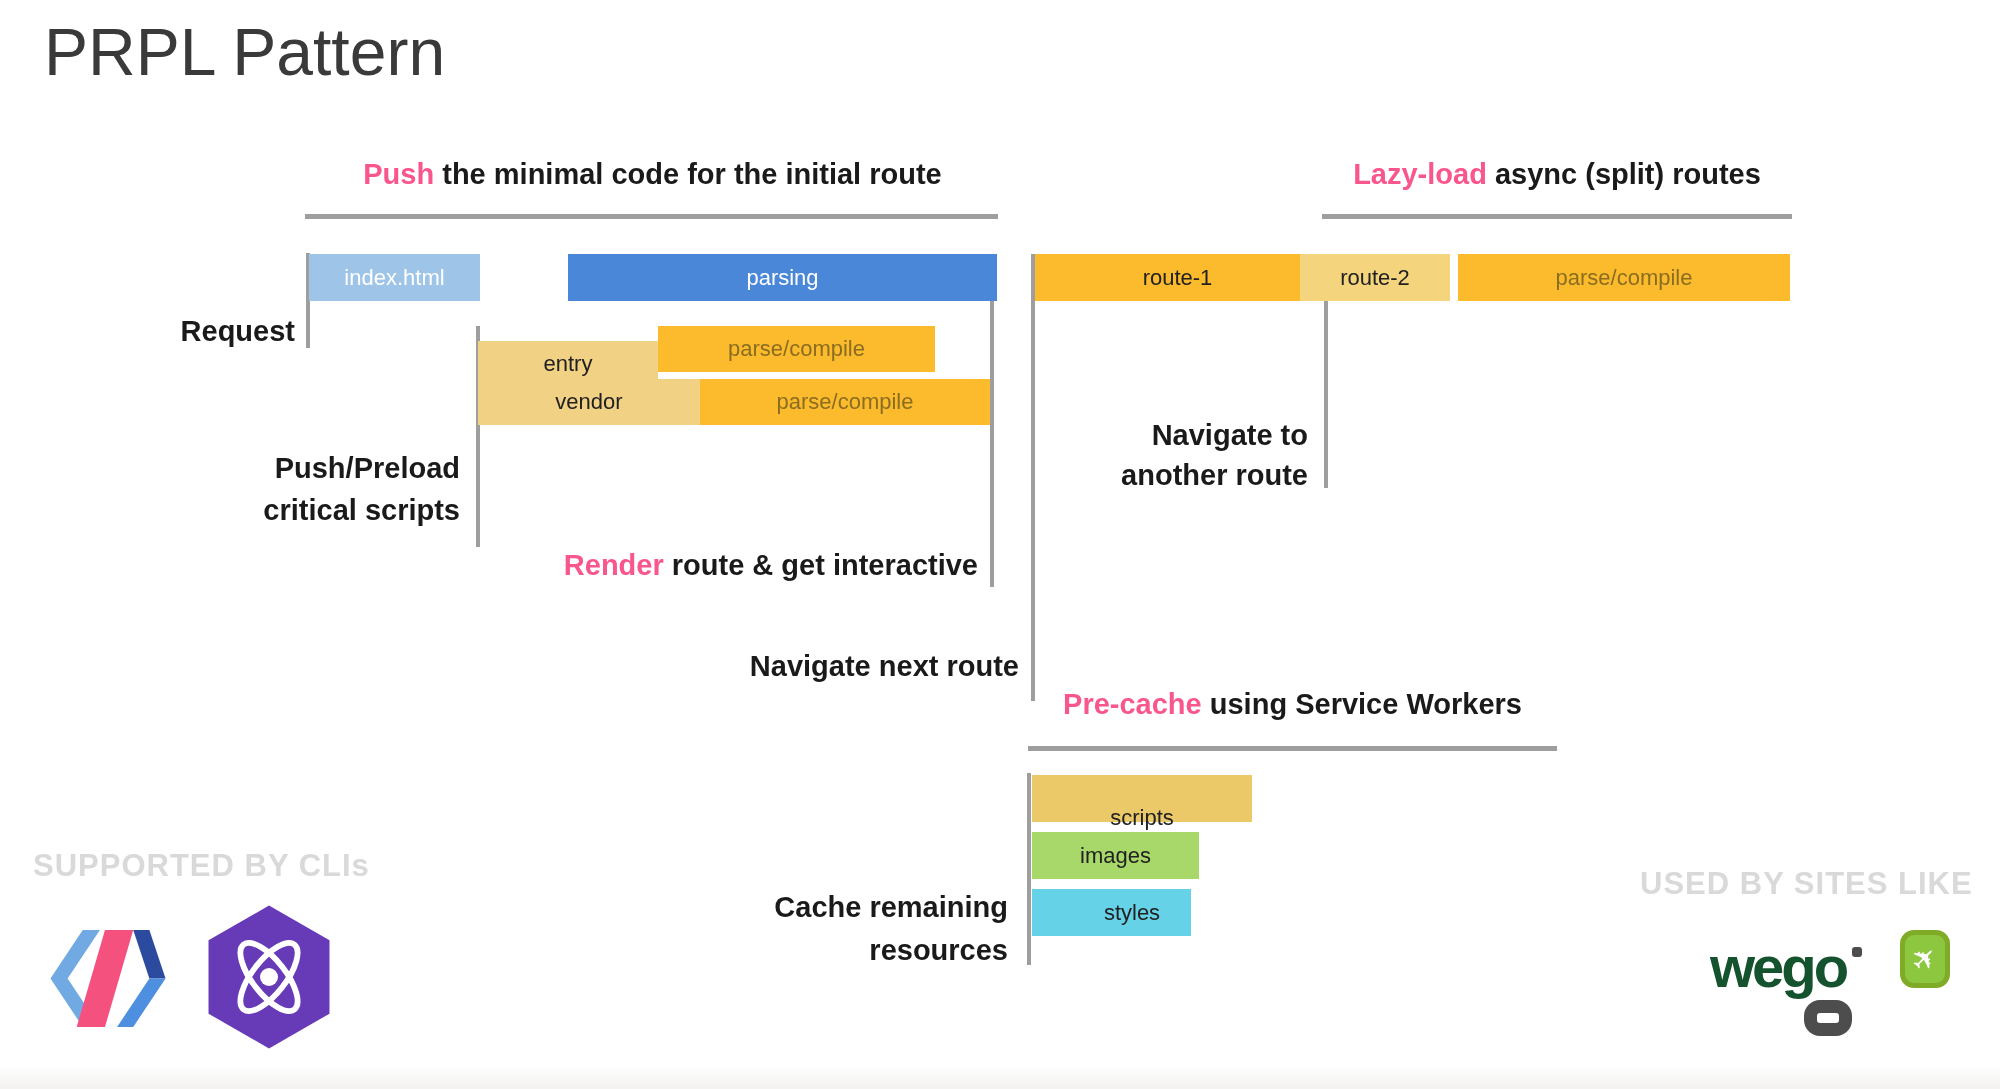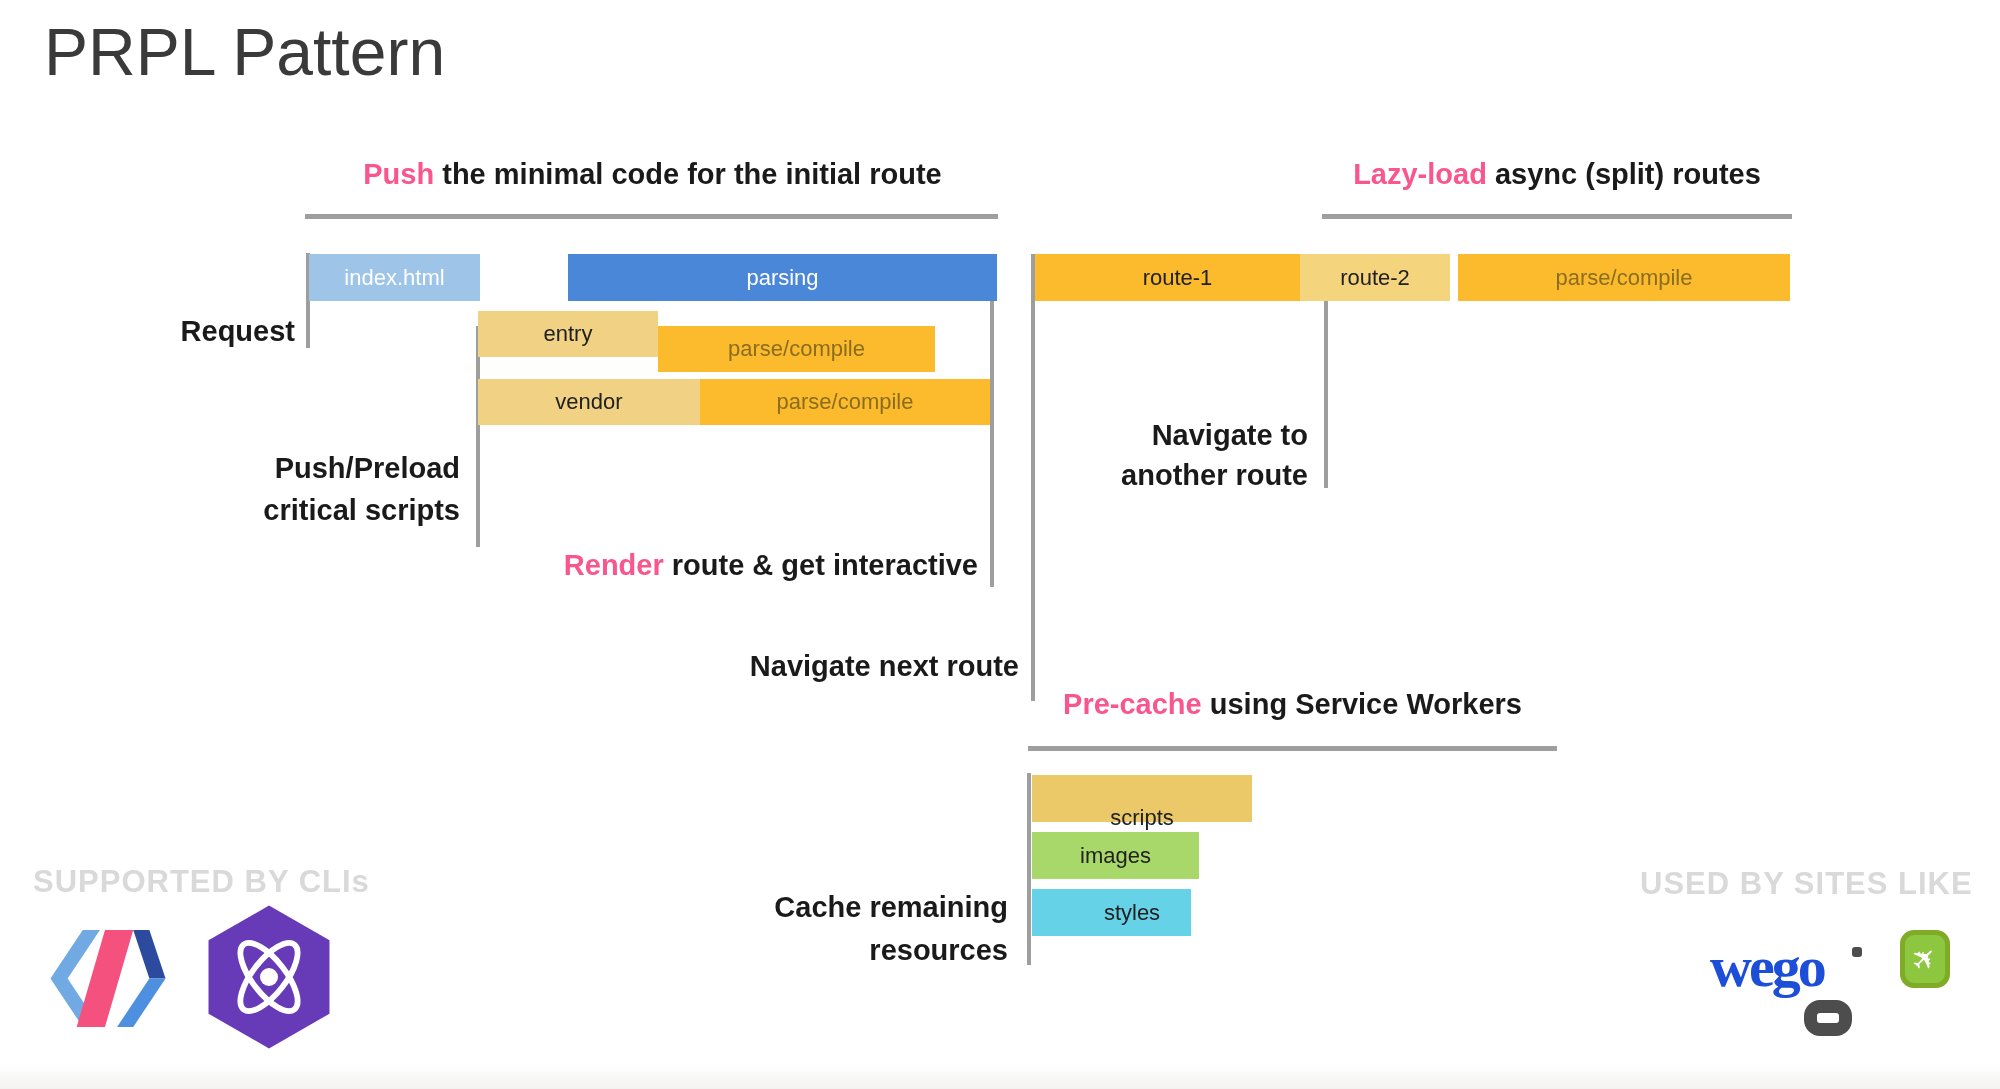--- a/index.html
+++ b/index.html
@@ -67,21 +67,21 @@
   </div>
   <div class="bar" style="left: 1300px; top: 254px; width: 150px; background-color: rgb(245, 212, 126); align-items: center;">
     <span style="color: rgb(33, 33, 33);">route-2</span>
   </div>
   <div class="bar" style="left: 1458px; top: 254px; width: 332px; background-color: rgb(252, 187, 45);">
     <span style="color: rgb(138, 109, 32);">parse/compile</span>
   </div>
 
   <div class="biglabel right" style="left:95px;width:200px;top:315px;">Request</div>
 
-  <div class="bar" style="left: 478px; top: 311px; width: 180px; height: 46px; background-color: rgb(241, 209, 131);">
+  <div class="bar" style="left: 478px; top: 341px; width: 180px; height: 46px; background-color: rgb(241, 209, 131);">
     <span style="color: rgb(33, 33, 33);">entry</span>
   </div>
   <div class="bar" style="left: 658px; top: 326px; width: 277px; height: 46px; background-color: rgb(252, 187, 45);">
     <span style="color: rgb(138, 109, 32);">parse/compile</span>
   </div>
   <div class="bar" style="left: 478px; top: 379px; width: 222px; height: 46px; background-color: rgb(241, 209, 131);">
     <span style="color: rgb(33, 33, 33);">vendor</span>
   </div>
   <div class="bar" style="left: 700px; top: 379px; width: 290px; height: 46px; background-color: rgb(252, 187, 45);">
     <span style="color: rgb(138, 109, 32);">parse/compile</span>
@@ -116,21 +116,21 @@
   </div>
   <div class="bar" style="left: 1032px; top: 889px; width: 118px; background-color: rgb(102, 210, 231); padding-left: 41px;">
     <span style="color: rgb(33, 33, 33);">styles</span>
   </div>
 
   <div class="biglabel right" style="left:720px;width:288px;top:886px;line-height:43px;">
     <div>Cache remaining</div>
     <div>resources</div>
   </div>
 
-  <div class="muted" style="left: 33px; top: 848px; color: rgb(217, 217, 217); margin-top: 16px;">SUPPORTED BY CLIs</div>
+  <div class="muted" style="left: 33px; top: 848px; color: rgb(217, 217, 217);">SUPPORTED BY CLIs</div>
   <div class="muted right" style="left: 1640px; width: 322px; top: 866px; color: rgb(217, 217, 217);">USED BY SITES LIKE</div>
 
   <div class="logo" style="left:38px;top:926px;width:140px;height:106px;">
     <svg width="140" height="106" viewBox="0 0 130 105">
       <polygon points="40,4 8,52 40,100 57,100 25,52 57,4" fill="#71A9E2"></polygon>
       <polygon points="62,4 90,4 62,100 34,100" fill="#F4517F"></polygon>
       <polygon points="90,4 106,4 122,52 106,52" fill="#2D4B9E"></polygon>
       <polygon points="106,52 122,52 90,100 74,100" fill="#4F8FE0"></polygon>
     </svg>
   </div>
@@ -140,21 +140,21 @@
       <polygon points="50,2 97,29 97,86 50,113 3,86 3,29" fill="#673AB8"></polygon>
       <g stroke="#ffffff" stroke-width="4.5" fill="none">
         <ellipse cx="50" cy="57.5" rx="32" ry="13" transform="rotate(-52 50 57.5)"></ellipse>
         <ellipse cx="50" cy="57.5" rx="32" ry="13" transform="rotate(52 50 57.5)"></ellipse>
       </g>
       <circle cx="50" cy="57.5" r="7" fill="#ffffff"></circle>
     </svg>
   </div>
 
   <div class="logo" style="left:1700px;top:915px;width:270px;height:150px;">
-    <div class="wego-text" style="left: 10px; top: 18px; color: #1d4ed8; font-family: Liberation Serif, serif;">wego</div>
+    <div class="wego-text" style="left: 10px; top: 18px; color: #14532d;">wego</div>
     <div class="wego-dot" style="left:152px;top:32px;"></div>
     <div class="wego-subo" style="left:104px;top:85px;"></div>
     <div class="wego-badge" style="left:200px;top:15px;">
       <span>✈</span>
     </div>
   </div>
 
   <div class="bottom-shade"></div>
 </div>
 

